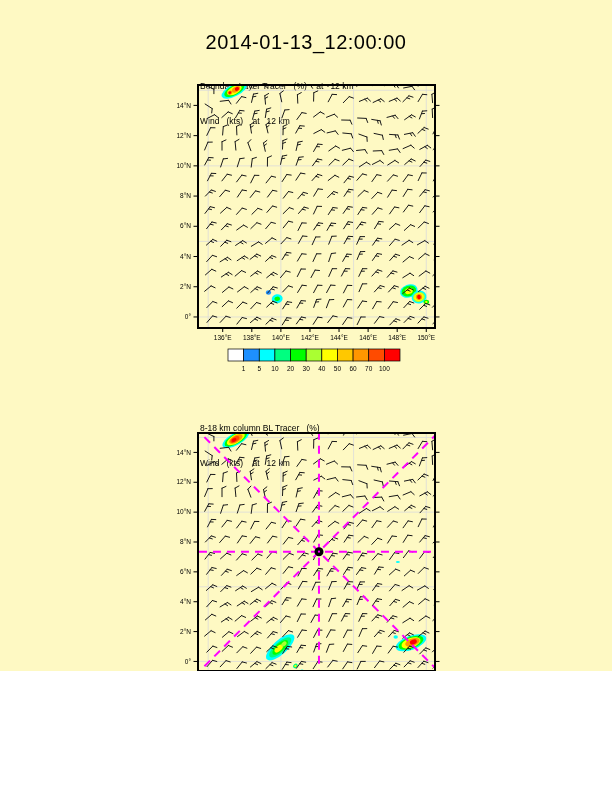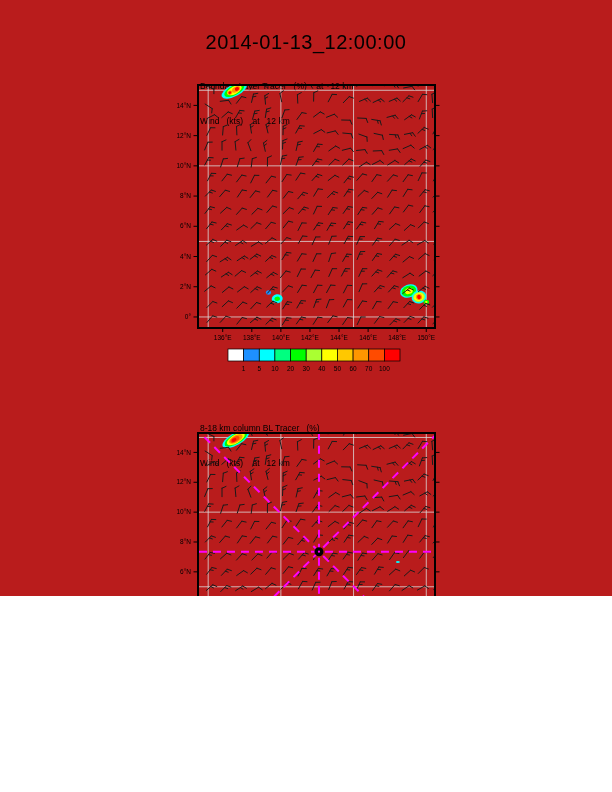--- a/index.html
+++ b/index.html
@@ -1,16 +1,16 @@
 <!DOCTYPE html>
 <html><head>
 <meta charset="utf-8">
 <style>
   html,body{margin:0;padding:0;background:#ffffff;}
-  .page{position:relative;width:612px;height:596px;background:#b91c1c;overflow:hidden;
+  .page{position:relative;width:612px;height:671px;background:#fef9c3;overflow:hidden;
         font-family:"Liberation Sans", sans-serif;color:#000;}
   .main-title{position:absolute;top:31px;left:0;width:612px;text-align:center;
               font-size:20px;letter-spacing:0.5px;white-space:pre;}
   .panel-subtitle{position:absolute;left:200px;font-size:8.5px;line-height:11.5px;white-space:pre;}
   .sub-1{top:58px;}
   .sub-2{top:400px;}
   svg{position:absolute;top:0;left:0;}
   text{font-family:"Liberation Sans", sans-serif;}
 </style>
 </head>

